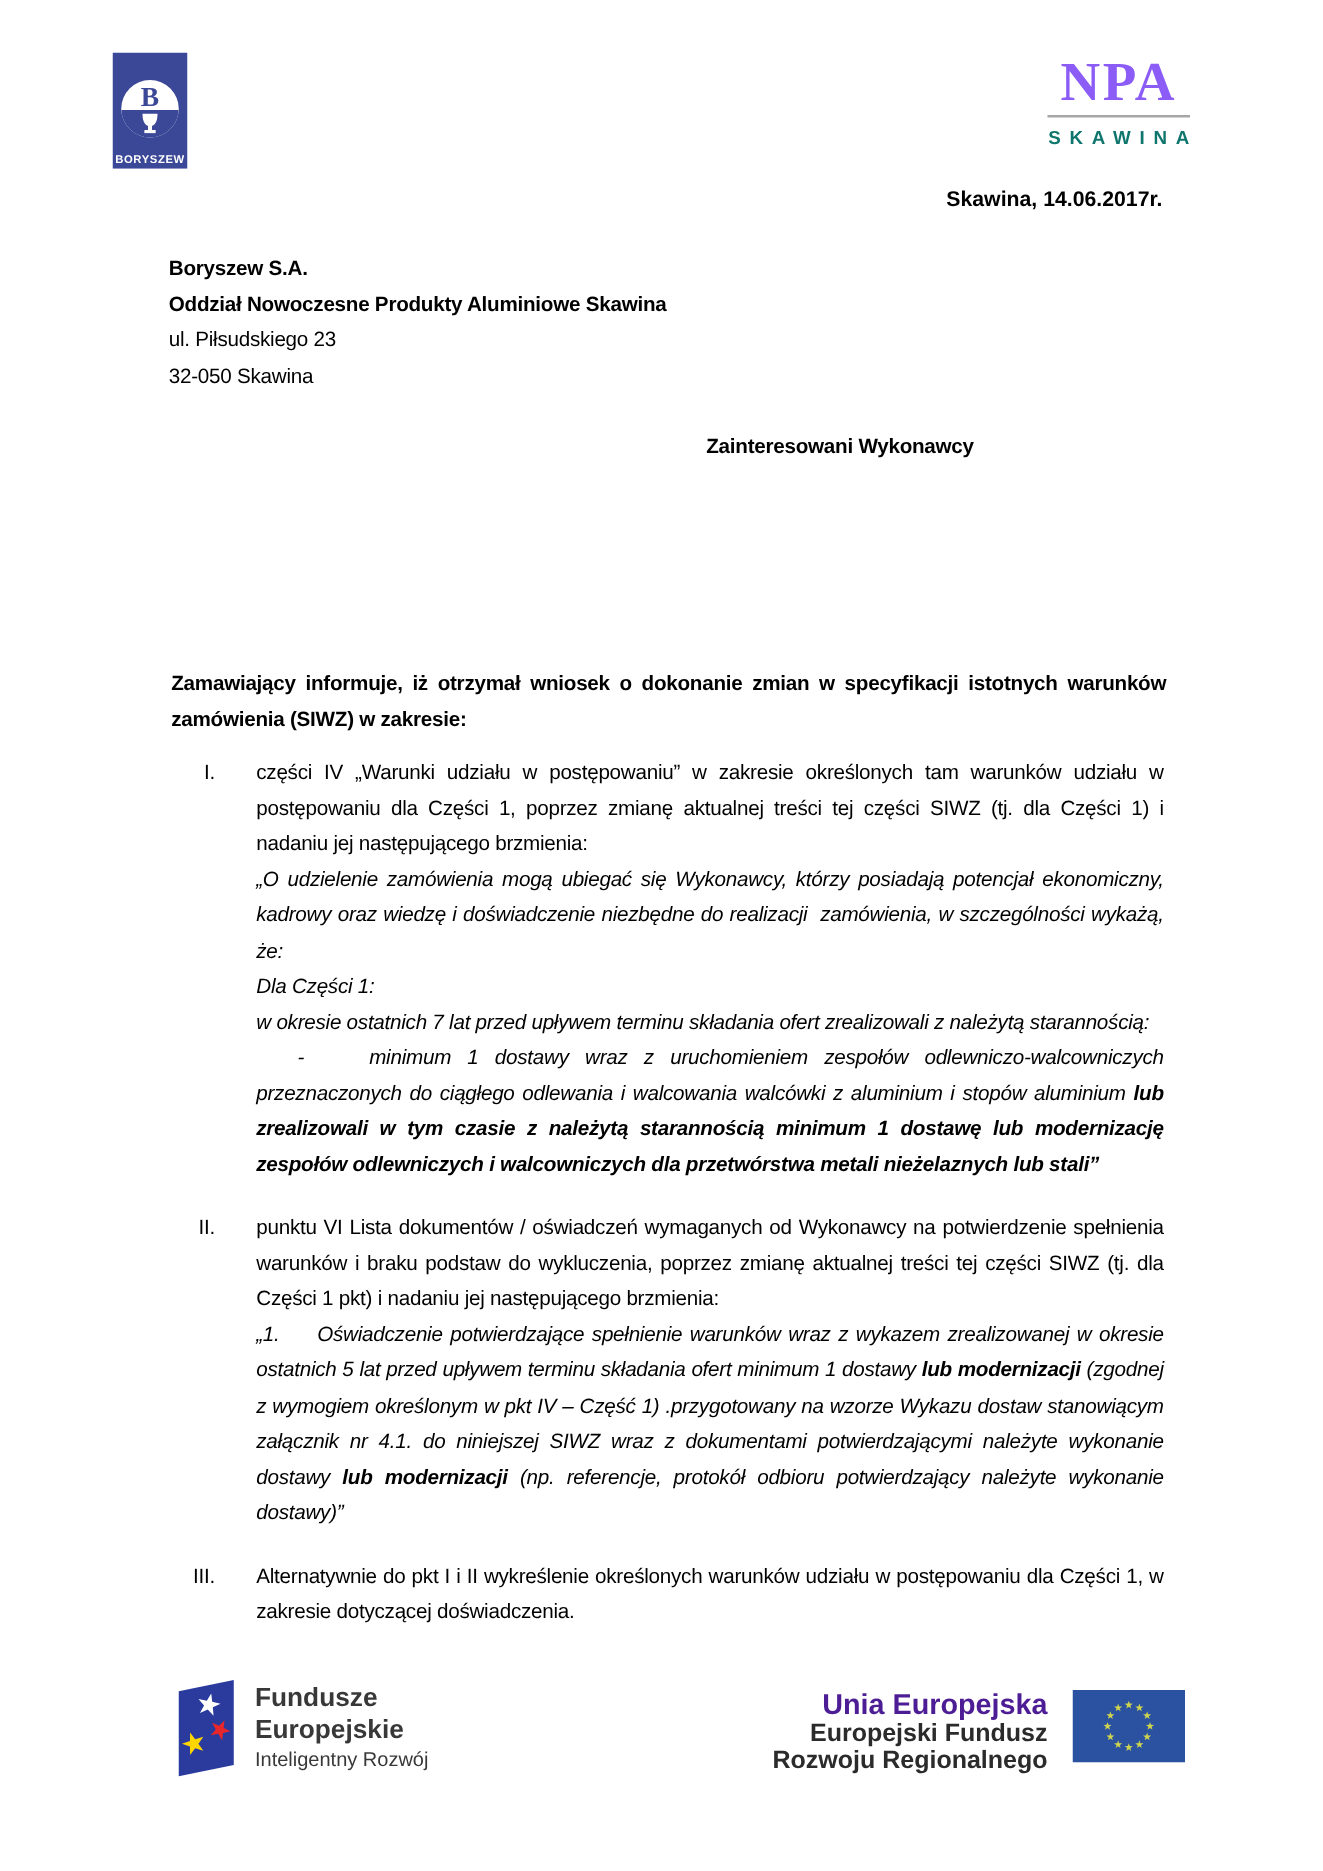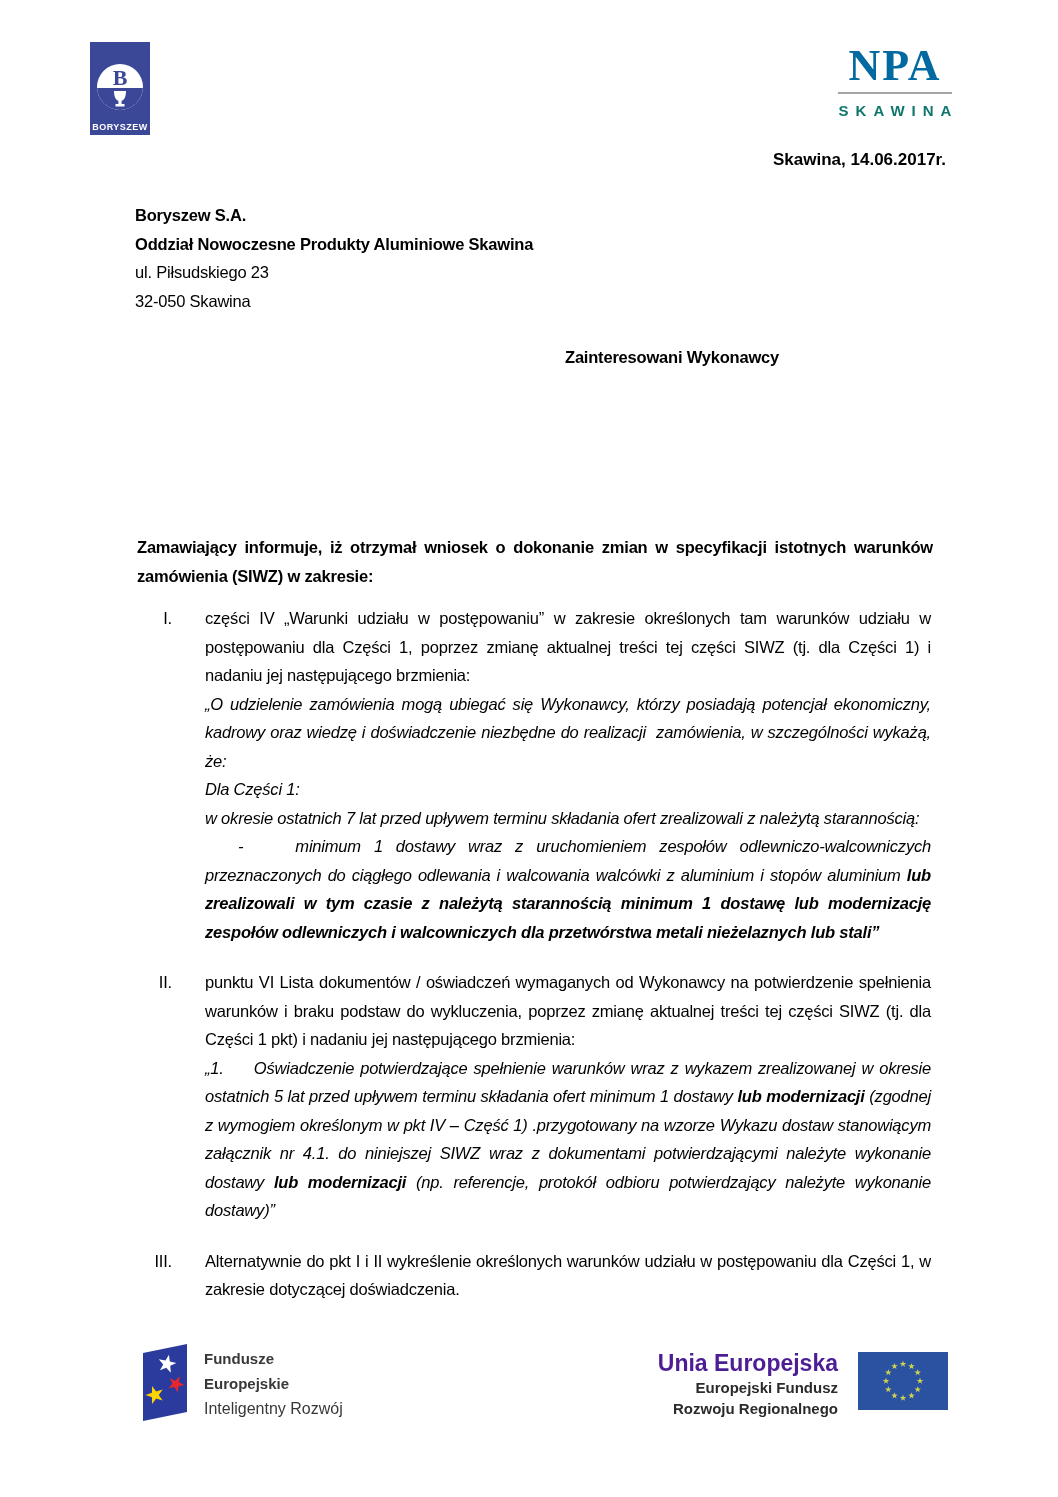--- a/index.html
+++ b/index.html
@@ -4,24 +4,24 @@
 <style>
   html,body{margin:0;padding:0;background:#ffffff;}
   .page{
     position:relative;width:1058px;height:1497px;background:#ffffff;
     font-family:"Liberation Sans",sans-serif;color:#000;overflow:hidden;
   }
   
   .boryszew-logo{position:absolute;left:90px;top:42px;}
   .npa-logo{position:absolute;left:836px;top:42px;width:118px;text-align:center;}
   .npa-title{font-family:"Liberation Serif",serif;font-weight:bold;font-size:44px;
-    line-height:48px;color:#0369a1;letter-spacing:2px;}
+    line-height:48px;color:#8b5cf6;letter-spacing:2px;}
   .npa-divider{height:2px;background:#a6a6a6;margin:2px 2px 8px 2px;}
   .npa-sub{font-size:15px;font-weight:bold;color:#0f766e;letter-spacing:7px;margin-right:-7px;}
-  .date-line{position:absolute;top:150px;right:112px;font-size:17px;font-weight:bold;}
+  .date-line{position:absolute;top:150px;right:128px;font-size:17px;font-weight:bold;}
   
   .bodytext{font-size:16.5px;line-height:28.5px;letter-spacing:-0.2px;}
   .recipient{position:absolute;left:135px;top:201px;}
   .recipient div{white-space:nowrap;}
   .r-bold{font-weight:bold;}
   .salutation{position:absolute;left:565px;top:343px;font-weight:bold;}
   .subject{position:absolute;left:135px;top:438px;width:796px;font-weight:bold;
     text-align:justify;text-decoration:underline;text-decoration-thickness:2px;text-underline-offset:3px;}
   .intro{position:absolute;left:137px;top:533px;width:796px;font-weight:bold;text-align:justify;}
   .list{position:absolute;left:135px;top:604px;width:796px;}
@@ -30,25 +30,25 @@
   .item-content{flex:1 1 auto;padding-left:33px;min-width:0;}
   .item-content p{margin:0;}
   .justify{text-align:justify;}
   .quote{font-style:italic;margin-left:-8px;}
   .bullet{margin-left:-25px;text-indent:33px;}
   .run-bold{font-weight:bold;}
   
   .fe-group{position:absolute;left:140px;top:1342px;display:flex;align-items:flex-start;}
   .fe-flag{margin-right:14px;}
   .fe-text{padding-top:4px;}
-  .fe-title{font-size:15px;font-weight:bold;color:#383838;line-height:25px;}
+  .fe-title{font-size:21px;font-weight:bold;color:#383838;line-height:25px;}
   .fe-sub{font-size:16px;color:#383838;margin-top:4px;}
   .eu-text{position:absolute;right:220px;top:1350px;text-align:right;}
   .eu-title{font-size:23px;font-weight:bold;color:#4c1d95;line-height:27px;}
-  .eu-sub{font-size:15px;font-weight:600;color:#2b2b2b;line-height:21px;}
+  .eu-sub{font-size:20px;font-weight:600;color:#2b2b2b;line-height:21px;}
   .eu-flag{position:absolute;right:110px;top:1352px;}
 </style>
 </head>
 <body>
 
 <div class="page">
 
   <svg width="0" height="0" style="position:absolute" aria-hidden="true">
     <defs>
       <polygon id="star" points="0,-9 2.1,-2.9 8.6,-2.8 3.4,1.1 5.3,7.3 0,3.6 -5.3,7.3 -3.4,1.1 -8.6,-2.8 -2.1,-2.9"></polygon>

